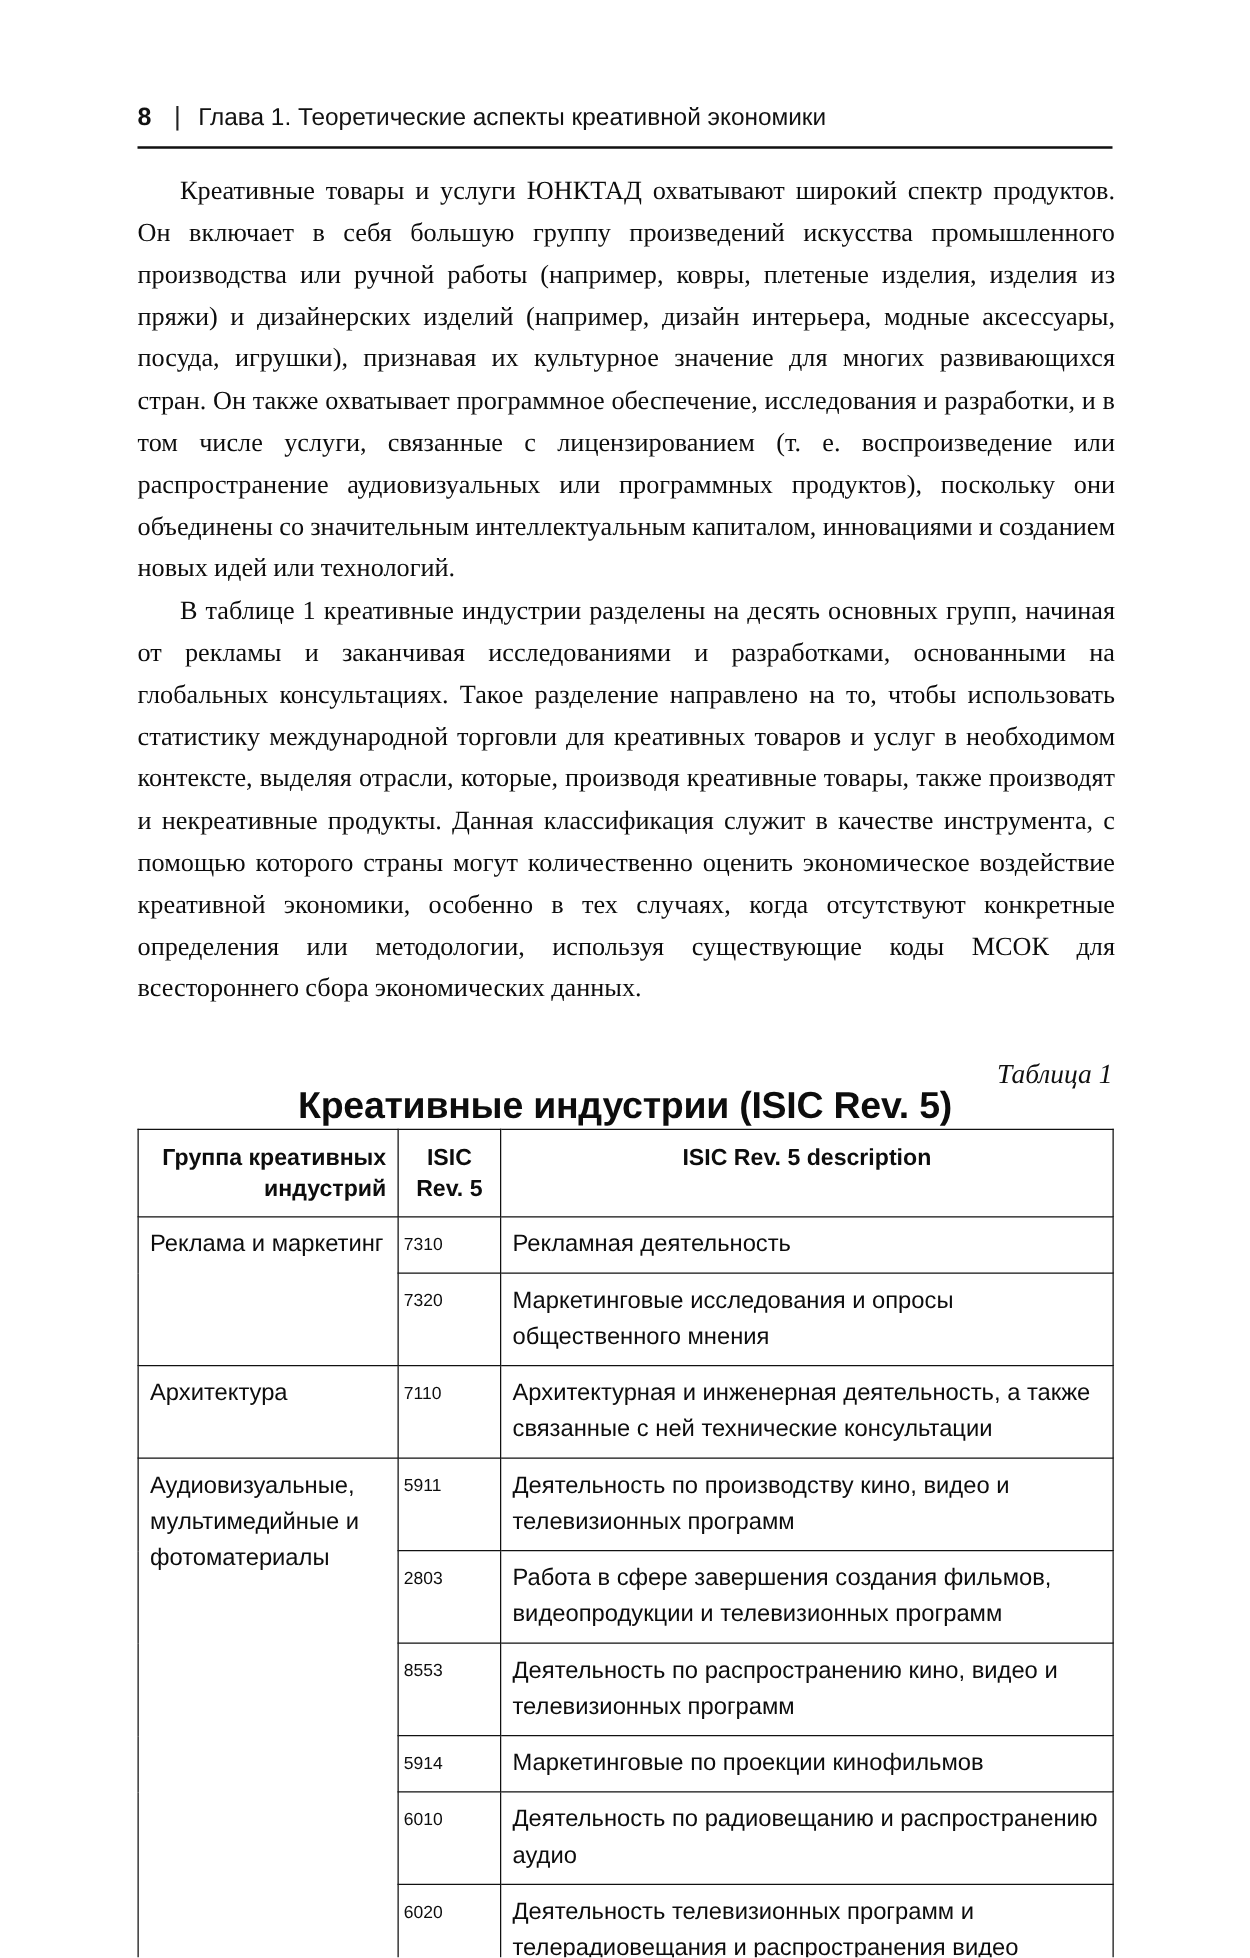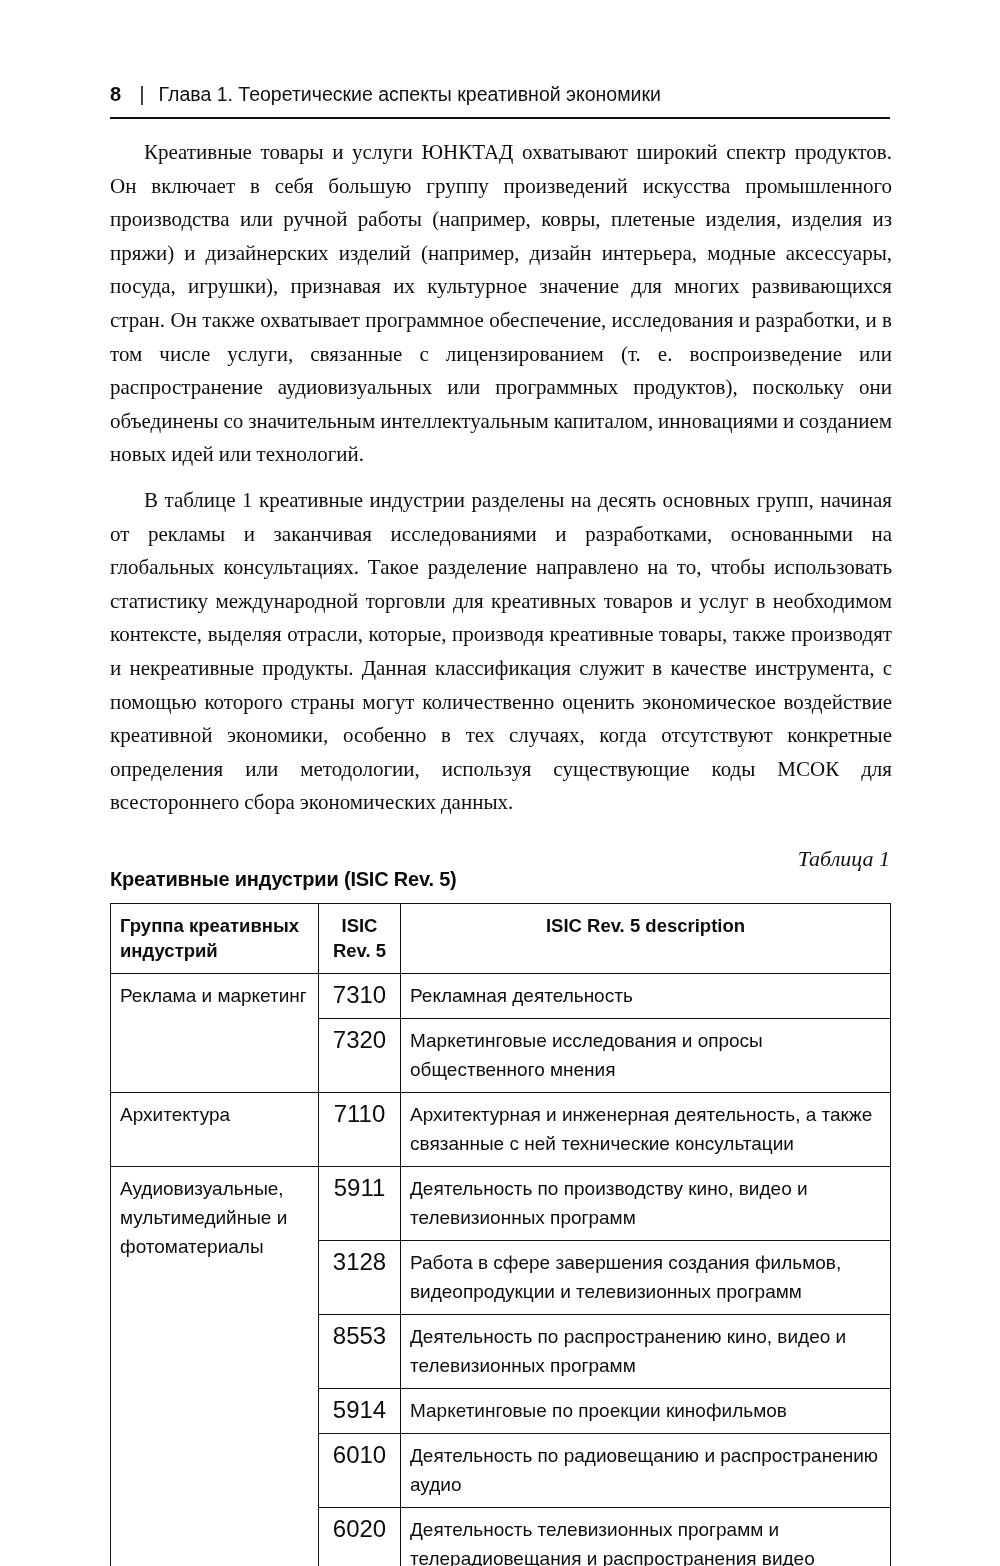--- a/index.html
+++ b/index.html
@@ -68,42 +68,43 @@
     font-family: "Liberation Serif", serif;
     font-size: 21px;
     line-height: 33.6px;
     color: #0d0d0d;
     text-align: justify;
     text-indent: 34px;
     hyphens: manual;
     word-spacing: -0.3px;
   }
   p.para + p.para {
-    margin-top: 12px;
+    margin-top: 0px;
   }
 
   
   .table-number {
     position: absolute;
     right: 110px;
     top: 826px;
     font-family: "Liberation Serif", serif;
     font-style: italic;
     font-size: 22px;
     color: #111111;
     margin-top: 20px;
   }
   .table-title {
     position: absolute;
     left: 110px;
     top: 868px;
     width: 780px;
+    text-align: center;
     font-family: "Liberation Sans", sans-serif;
     font-weight: bold;
-    font-size: 20px;
+    font-size: 30px;
     color: #0d0d0d;
     letter-spacing: -0.2px;
   }
 
   
   .table-wrap {
     position: absolute;
     left: 110px;
     top: 903px;
     width: 780px;
@@ -123,32 +124,32 @@
   }
   table.isic thead th {
     font-weight: bold;
     font-size: 18.5px;
     line-height: 25px;
     text-align: center;
     padding-top: 9px;
     padding-bottom: 10px;
   }
   table.isic thead th.col-group {
-    text-align: left;
+    text-align: right;
   }
   table.isic td.group-cell {
     font-size: 19px;
     line-height: 29px;
     text-align: left;
     font-weight: normal;
   }
   table.isic td.code-cell {
-    font-size: 24px;
+    font-size: 14px;
     line-height: 28px;
-    text-align: center;
+    text-align: left;
     padding-left: 4px;
     padding-right: 4px;
   }
   table.isic td.desc-cell {
     font-size: 19px;
     line-height: 29px;
     text-align: left;
   }
 
   col.c-group { width: 208px; }
@@ -203,21 +204,21 @@
             <td class="group-cell" rowspan="1">Архитектура</td>
             <td class="code-cell">7110</td>
             <td class="desc-cell">Архитектурная и инженерная деятельность, а также связанные с ней технические консультации</td>
           </tr>
           <tr>
             <td class="group-cell" rowspan="7">Аудиовизуальные, мультимедийные и фотоматериалы</td>
             <td class="code-cell">5911</td>
             <td class="desc-cell">Деятельность по производству кино, видео и телевизионных программ</td>
           </tr>
           <tr>
-            <td class="code-cell">3128</td>
+            <td class="code-cell">2803</td>
             <td class="desc-cell">Работа в сфере завершения создания фильмов, видеопродукции и телевизионных программ</td>
           </tr>
           <tr>
             <td class="code-cell">8553</td>
             <td class="desc-cell">Деятельность по распространению кино, видео и телевизионных программ</td>
           </tr>
           <tr>
             <td class="code-cell">5914</td>
             <td class="desc-cell">Маркетинговые по проекции кинофильмов</td>
           </tr>

